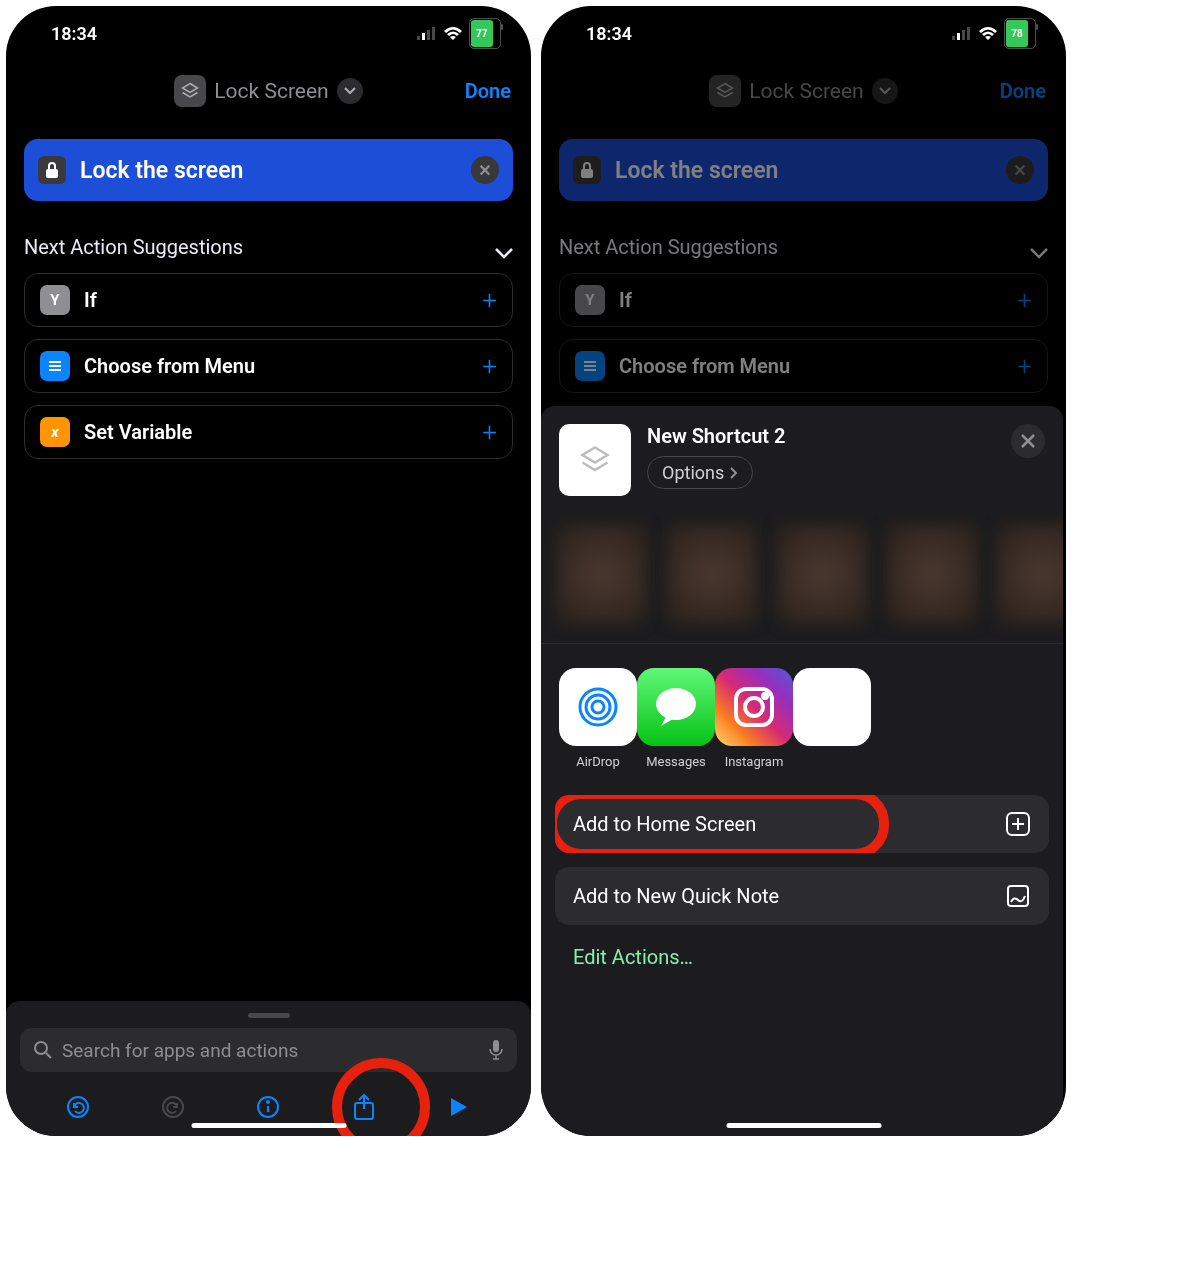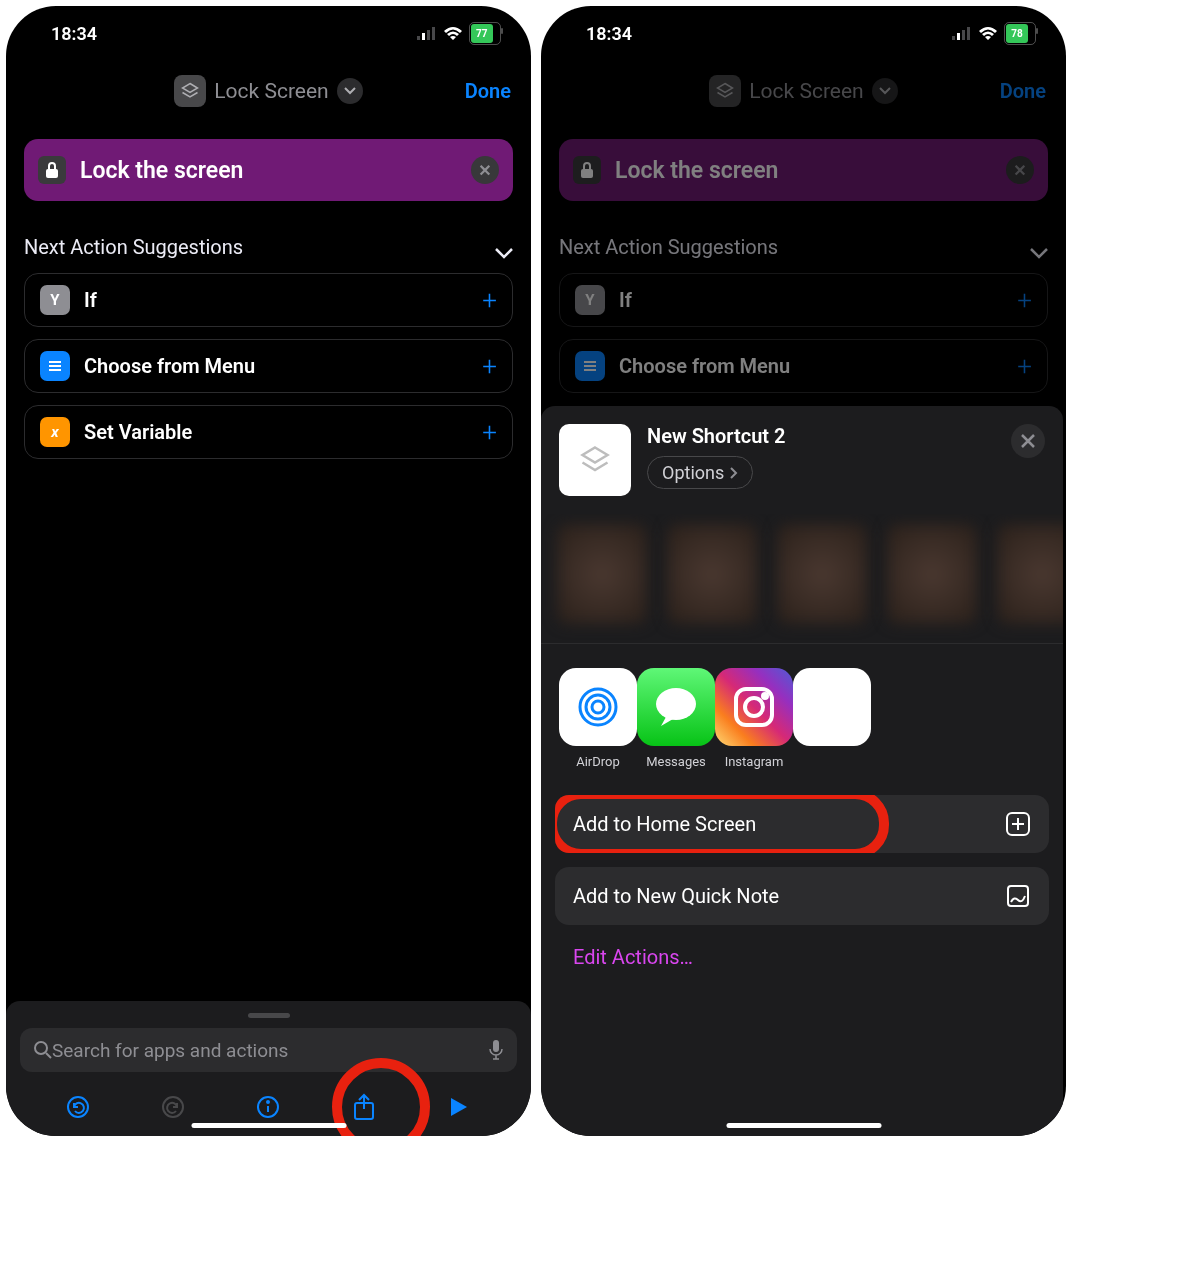--- a/index.html
+++ b/index.html
@@ -29,21 +29,21 @@
     font-size: 18px;
     font-weight: 600;
   }
   .status-right { display: flex; align-items: center; gap: 6px; }
   .battery {
     display: inline-flex;
     align-items: center;
     border: 1px solid rgba(255,255,255,0.3);
     border-radius: 5px;
     width: 32px;
-    height: 23px;
+    height: 31px;
     padding: 1px;
     position: relative;
   }
   .battery::after {
     content:'';
     position:absolute; right:-3px; top:5px; width:2px; height:6px;
     background: rgba(255,255,255,0.3);
     border-radius: 1px;
   }
   .battery-fill {
@@ -79,21 +79,21 @@
     width: 26px; height:26px; border-radius:50%;
     background:#2c2c2e; display:flex; align-items:center; justify-content:center;
   }
   .done {
     position: absolute; right: 20px;
     color: #0a84ff; font-size: 20px; font-weight: 600;
   }
   
   .content { padding: 18px 18px 0; }
   .action-card {
-    background: #701a75;
+    background: #1d4ed8;
     border-radius: 14px;
     height: 62px;
     display:flex; align-items:center;
     padding: 0 14px;
     gap: 14px;
     font-size: 23px;
     font-weight: 600;
     margin-bottom: 34px;
     position:relative;
   }
@@ -133,21 +133,21 @@
     background:#1c1c1e;
     border-top-left-radius:14px; border-top-right-radius:14px;
     padding:12px 14px 0;
   }
   .sheet-handle {
     width:42px; height:5px; background:#48484a; border-radius:3px;
     margin:0 auto 10px;
   }
   .search-field {
     background:#2c2c2e; border-radius:12px; height:44px;
-    display:flex; align-items:center; padding:0 14px; 
+    display:flex; align-items:center; padding:0 14px; gap:10px;
     color:#8e8e93; font-size:19px;
   }
   .toolbar {
     display:flex; justify-content:space-around; align-items:center;
     padding:20px 10px 14px;
     position:relative;
   }
   .tb-btn { color:#0a84ff; width:30px; height:30px; display:flex; align-items:center; justify-content:center; }
   .tb-btn.dim { color:#48484a; }
   .circle-highlight {
@@ -215,21 +215,21 @@
   .action-row {
     padding:16px 18px; display:flex; justify-content:space-between; align-items:center;
     font-size:20px; color:#fff; position:relative;
   }
   .action-row + .action-row { border-top:1px solid #3a3a3c; }
   .pill-highlight {
     position:absolute; inset:-6px 160px -6px -8px;
     border:10px solid #e8210f; border-radius:34px;
     pointer-events:none;
   }
-  .edit-link { color:#d946ef; font-size:20px; padding:6px 18px; }
+  .edit-link { color:#86efac; font-size:20px; padding:6px 18px; }
 </style>
 </head>
 <body>
 
 <div class="phone">
   <div class="statusbar">
     <span>18:34</span>
     <div class="status-right">
       <svg width="20" height="13" viewBox="0 0 20 13">
           <rect x="0" y="9" width="3" height="4" fill="#48484a"></rect>

